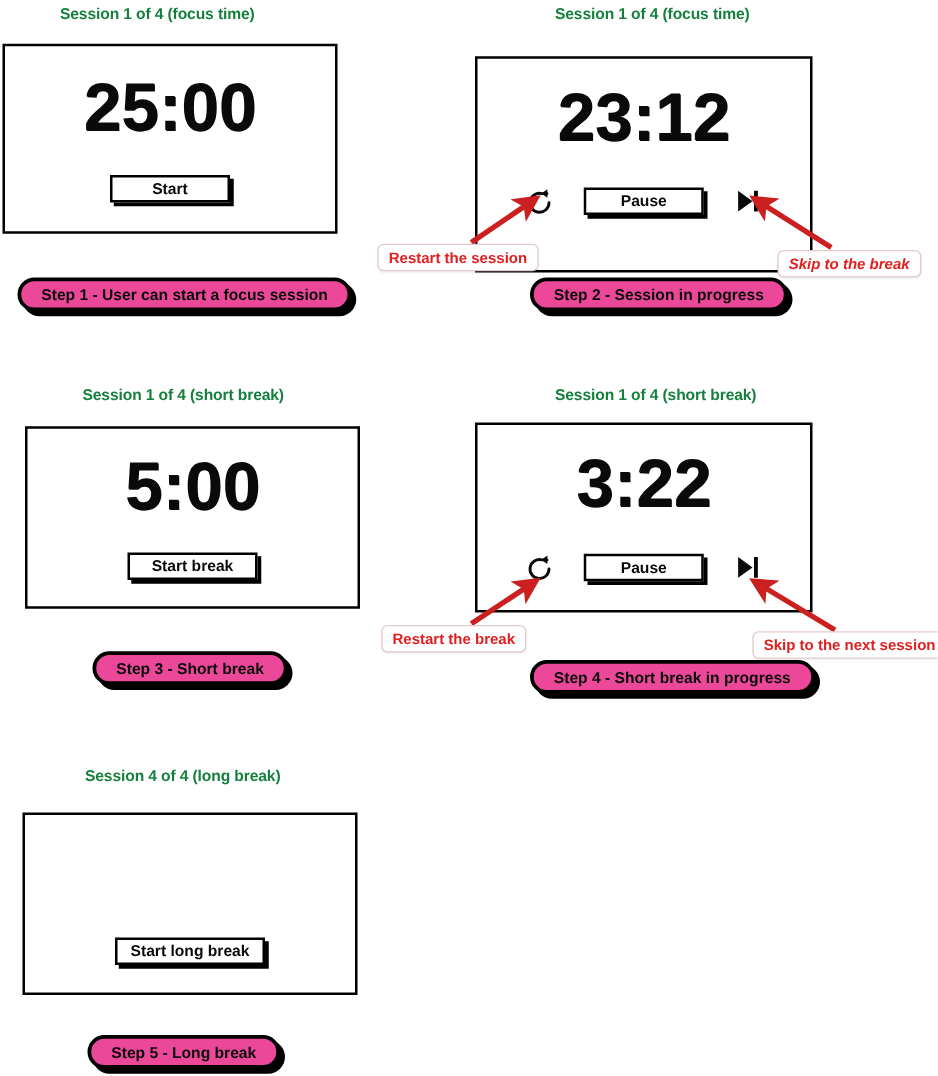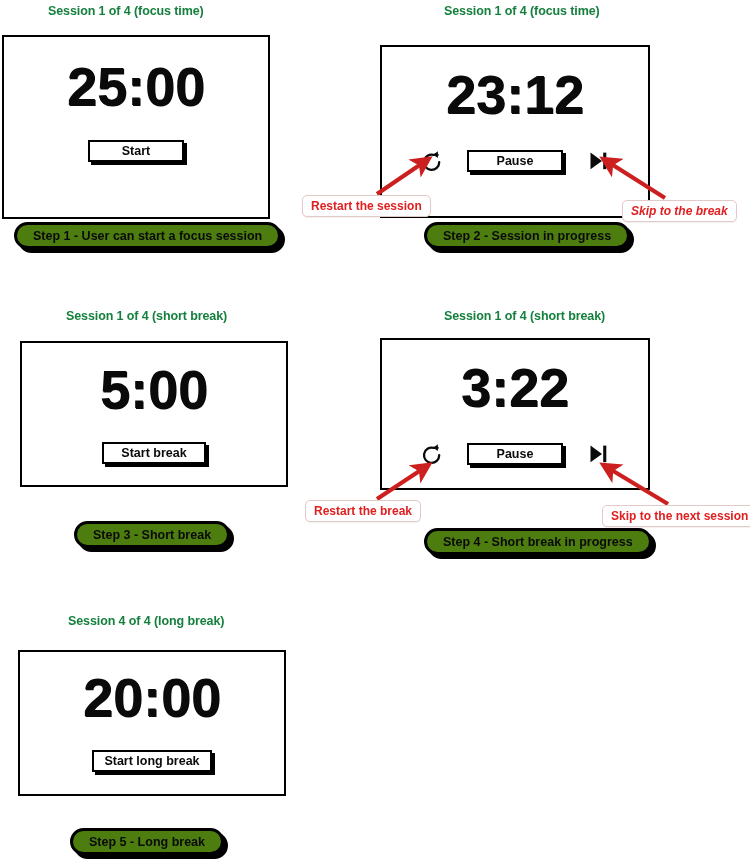--- a/index.html
+++ b/index.html
@@ -95,21 +95,21 @@
     border: none;
   }
   .icon-btn svg { display: block; }
 
   
   .step-badge {
     position: absolute;
     display: inline-flex;
     align-items: center;
     justify-content: center;
-    background: #4d7c0f;
+    background: #ec4899;
     border: 3px solid #000000;
     border-radius: 999px;
     box-shadow: 4px 4px 0 #000000;
     font-family: "Liberation Sans", sans-serif;
     font-size: 12.5px;
     font-weight: 700;
     color: #0a0a0a;
     padding: 5px 16px;
     height: 27px;
     white-space: nowrap;
@@ -161,21 +161,21 @@
 
     <line x1="665" y1="198" x2="605" y2="160" stroke="#cc2020" stroke-width="4.2" marker-end="url(#ahead)"></line>
 
     <line x1="377" y1="499" x2="427" y2="466" stroke="#cc2020" stroke-width="4.2" marker-end="url(#ahead)"></line>
 
     <line x1="668" y1="504" x2="605" y2="466" stroke="#cc2020" stroke-width="4.2" marker-end="url(#ahead)"></line>
   </svg>
 
   <div class="panel-caption" style="left:48px; top:4px;">Session 1 of 4 (focus time)</div>
 
-  <div class="screen-frame" style="left:2px; top:35px; width:268px; height:184px;">
+  <div class="screen-frame" style="left:2px; top:35px; width:268px; height:152px;">
     <div class="timer-readout" style="top:22px;">25:00</div>
     <div class="control-row" style="top:103px;">
       <button class="wire-button">Start</button>
     </div>
   </div>
 
   <div class="step-badge" style="left:14px; top:222px;">Step 1 - User can start a focus session</div>
 
   <div class="panel-caption" style="left:444px; top:4px;">Session 1 of 4 (focus time)</div>
 
@@ -236,21 +236,20 @@
   </div>
 
   <div class="callout" style="left:305px; top:500px;">Restart the break</div>
   <div class="callout" style="left:602px; top:505px;">Skip to the next session</div>
 
   <div class="step-badge" style="left:424px; top:528px;">Step 4 - Short break in progress</div>
 
   <div class="panel-caption" style="left:68px; top:614px;">Session 4 of 4 (long break)</div>
 
   <div class="screen-frame" style="left:18px; top:650px; width:268px; height:146px;">
-    <div class="timer-readout" style="top:18px;">20:00</div>
     <div class="control-row" style="top:98px;">
       <button class="wire-button wide">Start long break</button>
     </div>
   </div>
 
   <div class="step-badge" style="left:70px; top:828px;">Step 5 - Long break</div>
 
 </div>
 
 </body></html>

